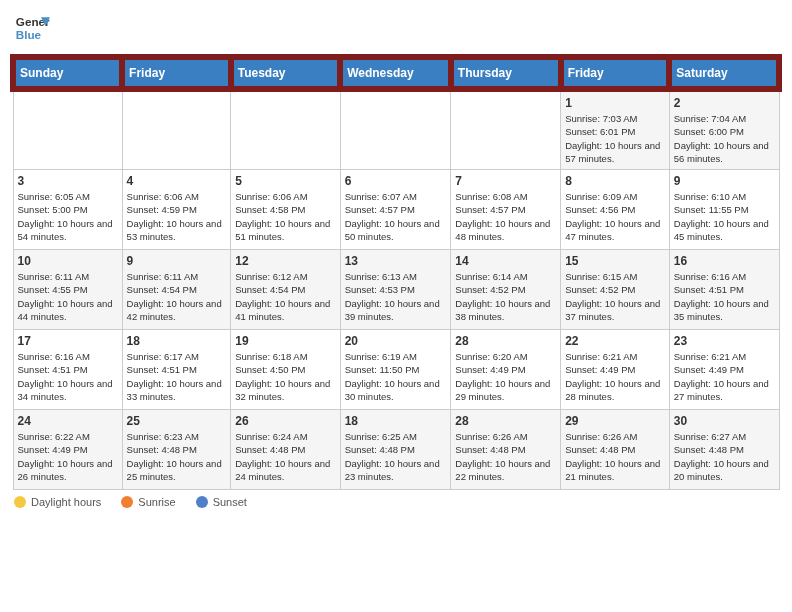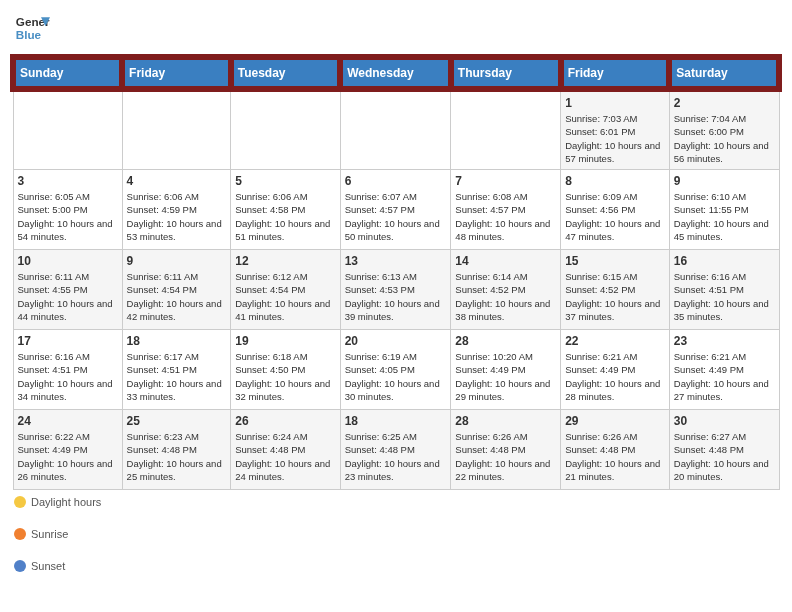--- a/index.html
+++ b/index.html
@@ -80,21 +80,20 @@
     .empty-cell {
       background: #fff !important;
     }
     .legend-area {
       display: flex;
       gap: 20px;
       margin-top: 6px;
       font-size: 11px;
       color: #555;
       padding-left: 4px;
-      flex-direction: column;
     }
     .legend-item {
       display: flex;
       align-items: center;
       gap: 5px;
     }
     .legend-dot {
       width: 12px;
       height: 12px;
       border-radius: 50%;
@@ -248,26 +247,26 @@
         </td>
         <td>
           <span class="day-number">19</span>
           <div class="day-info">Sunrise: 6:18 AM
 Sunset: 4:50 PM
 Daylight: 10 hours and 32 minutes.</div>
         </td>
         <td>
           <span class="day-number">20</span>
           <div class="day-info">Sunrise: 6:19 AM
-Sunset: 4:05 PM
+Sunset: 11:50 PM
 Daylight: 10 hours and 30 minutes.</div>
         </td>
         <td>
           <span class="day-number">28</span>
-          <div class="day-info">Sunrise: 10:20 AM
+          <div class="day-info">Sunrise: 6:20 AM
 Sunset: 4:49 PM
 Daylight: 10 hours and 29 minutes.</div>
         </td>
         <td>
           <span class="day-number">22</span>
           <div class="day-info">Sunrise: 6:21 AM
 Sunset: 4:49 PM
 Daylight: 10 hours and 28 minutes.</div>
         </td>
         <td>

